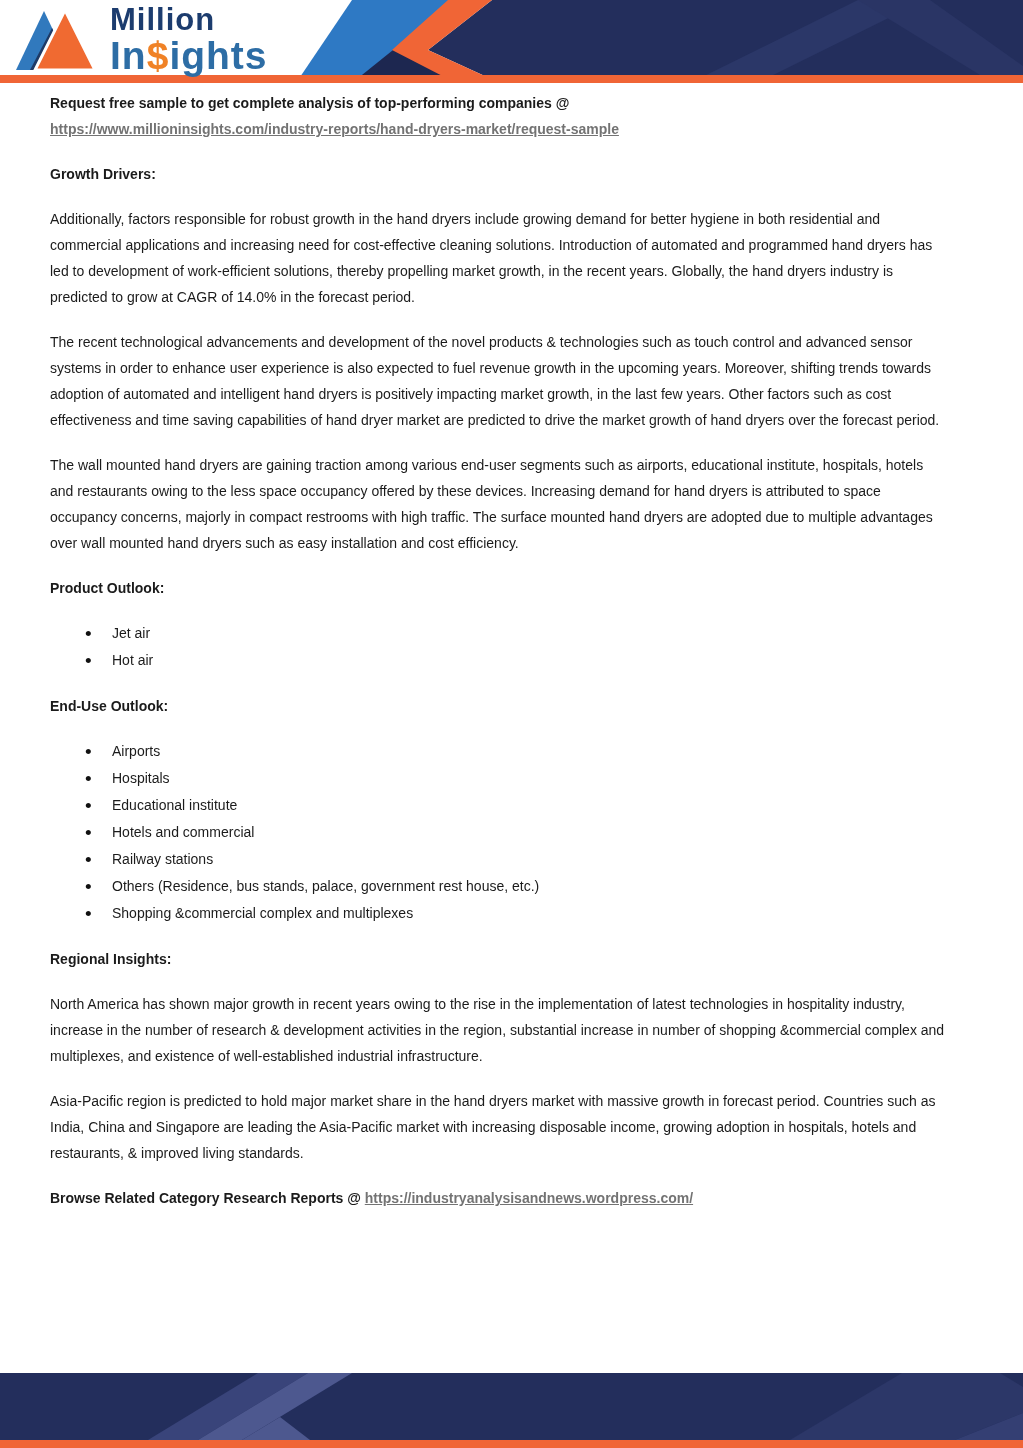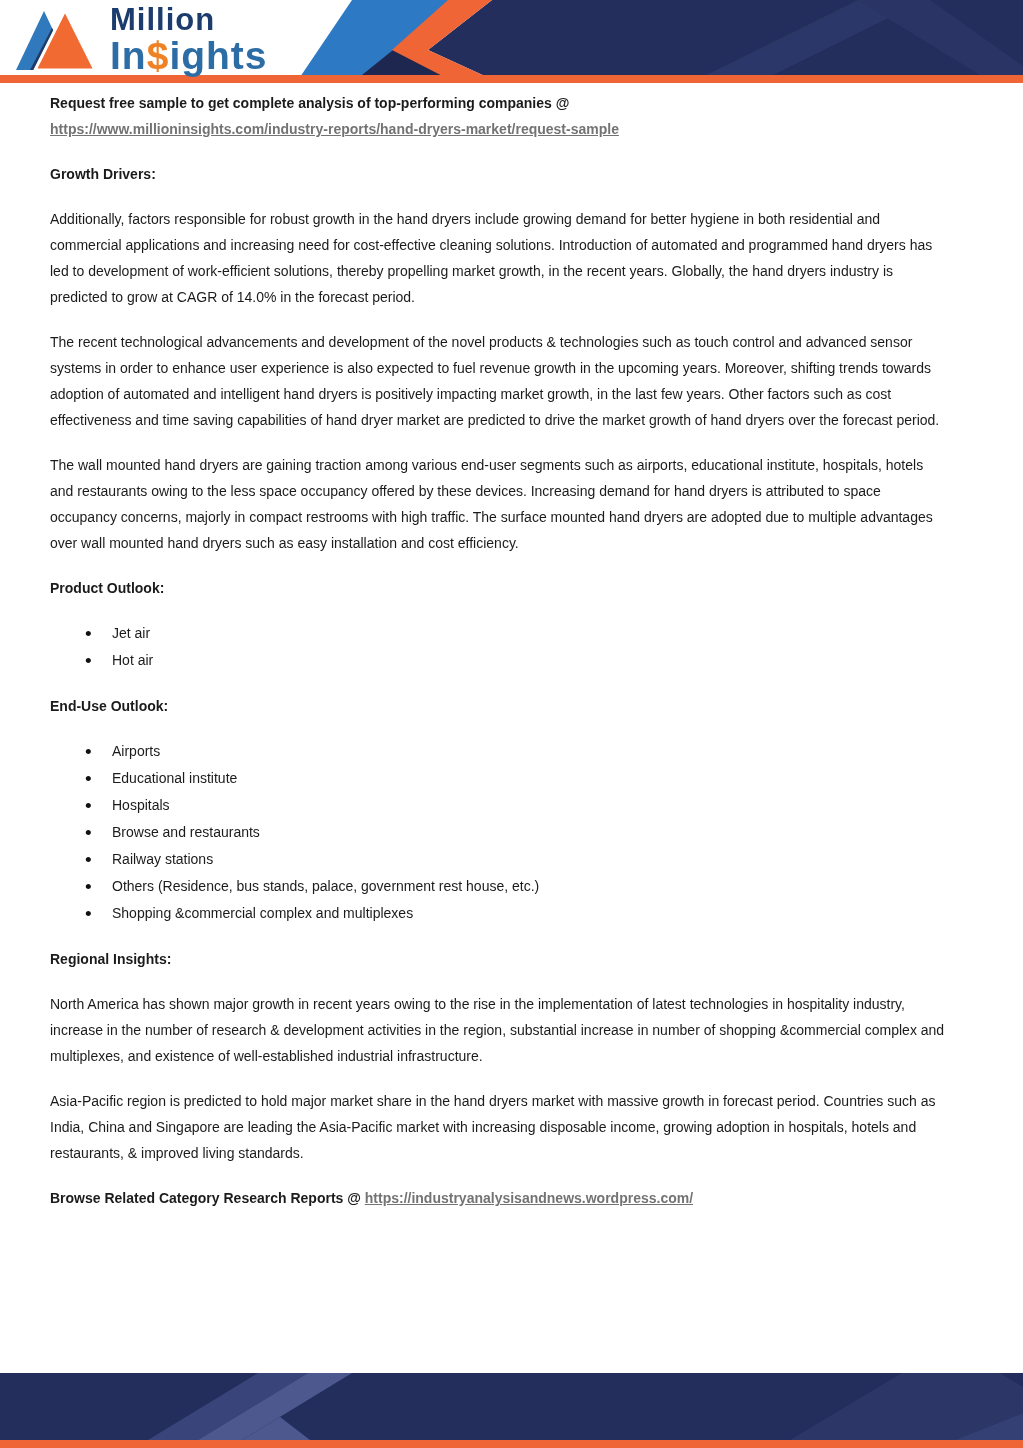--- a/index.html
+++ b/index.html
@@ -74,23 +74,23 @@
 
     <p class="heading">Product Outlook:</p>
     <ul class="blt">
       <li>Jet air</li>
       <li>Hot air</li>
     </ul>
 
     <p class="heading">End-Use Outlook:</p>
     <ul class="blt">
       <li>Airports</li>
+      <li>Hospitals</li>
       <li>Educational institute</li>
-      <li>Hospitals</li>
-      <li>Browse and restaurants</li>
+      <li>Hotels and commercial</li>
       <li>Railway stations</li>
       <li>Others (Residence, bus stands, palace, government rest house, etc.)</li>
       <li>Shopping &amp;commercial complex and multiplexes</li>
     </ul>
 
     <p class="heading">Regional Insights:</p>
     <p>North America has shown major growth in recent years owing to the rise in the implementation of latest technologies in hospitality industry, increase in the number of research &amp; development activities in the region, substantial increase in number of shopping &amp;commercial complex and multiplexes, and existence of well-established industrial infrastructure.</p>
     <p>Asia-Pacific region is predicted to hold major market share in the hand dryers market with massive growth in forecast period. Countries such as India, China and Singapore are leading the Asia-Pacific market with increasing disposable income, growing adoption in hospitals, hotels and restaurants, &amp; improved living standards.</p>
 
     <p class="b">

